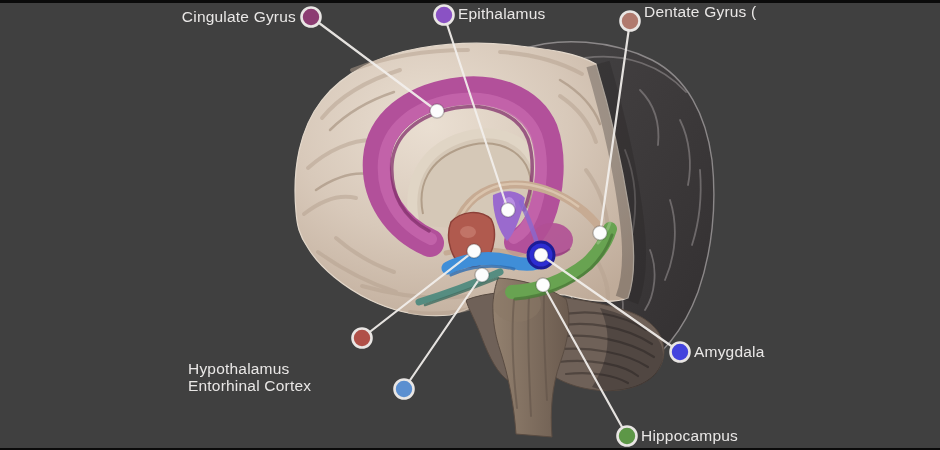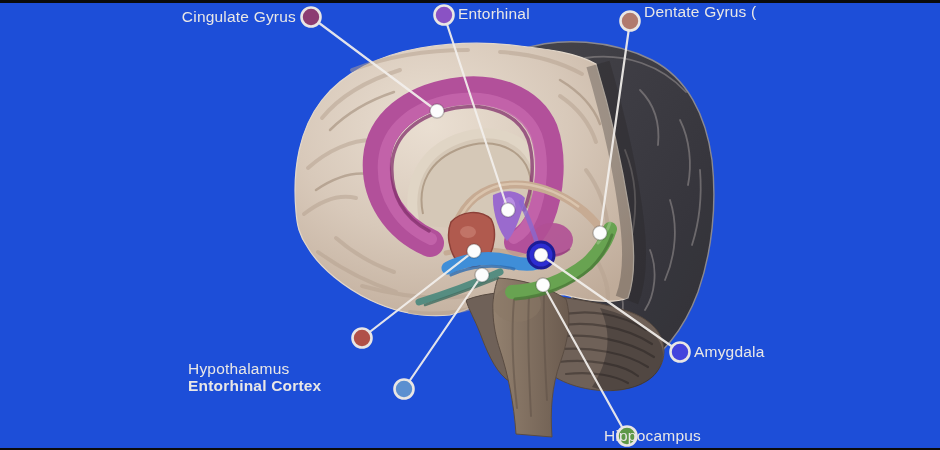--- a/index.html
+++ b/index.html
@@ -1,18 +1,18 @@
 <!DOCTYPE html>
 <html><head>
 <meta charset="utf-8">
 <style>
   html,body{margin:0;padding:0;background:#222;}
   .stage{
     position:relative;width:940px;height:450px;overflow:hidden;
-    background:#1d4ed8;
+    background:#404040;
     font-family:"Liberation Sans", sans-serif;
   }
   .bar{position:absolute;left:0;width:100%;background:#0b0b0b;}
   .bar.top{top:0;height:3px;}
   .bar.bottom{bottom:0;height:2px;}
   svg.layer{position:absolute;left:0;top:0;}
   .label{
     position:absolute;
     transform:translateY(-50%);
     font-size:15.5px;
@@ -182,22 +182,22 @@
       <circle cx="482" cy="275" r="7" fill="#fdfdfd" stroke="rgba(40,40,40,0.25)" stroke-width="1.5"></circle>
       <circle cx="404" cy="389" r="9.5" fill="#5b8fd0" stroke="#e9e6e4" stroke-width="2.6"></circle>
       <circle cx="541" cy="255" r="7" fill="#fdfdfd" stroke="rgba(40,40,40,0.25)" stroke-width="1.5"></circle>
       <circle cx="680" cy="352" r="9.5" fill="#4343dd" stroke="#e9e6e4" stroke-width="2.6"></circle>
       <circle cx="543" cy="285" r="7" fill="#fdfdfd" stroke="rgba(40,40,40,0.25)" stroke-width="1.5"></circle>
       <circle cx="627" cy="436" r="9.5" fill="#5d9747" stroke="#e9e6e4" stroke-width="2.6"></circle>
     </svg>
 
   <div id="labels">
       <div class="label" style="right: 644px; text-align: right; top: 17px;">Cingulate Gyrus</div>
-      <div class="label" style="left: 458px; top: 14px;">Entorhinal</div>
+      <div class="label" style="left: 458px; top: 14px;">Epithalamus</div>
       <div class="label" style="left: 644px; top: 12px;">Dentate Gyrus (</div>
       <div class="label" style="left: 188px; top: 337px; margin-top: 32px;">Hypothalamus</div>
-      <div class="label" style="left: 188px; top: 386px; font-weight: bold;">Entorhinal Cortex</div>
+      <div class="label" style="left: 188px; top: 386px;">Entorhinal Cortex</div>
       <div class="label" style="left: 694px; top: 352px;">Amygdala</div>
-      <div class="label" style="left: 604px; top: 436px; text-align: center;">Hippocampus</div>
+      <div class="label" style="left: 641px; top: 436px; text-align: center;">Hippocampus</div>
     </div>
 
   <div class="bar bottom"></div>
 </div>
 
 </body></html>

